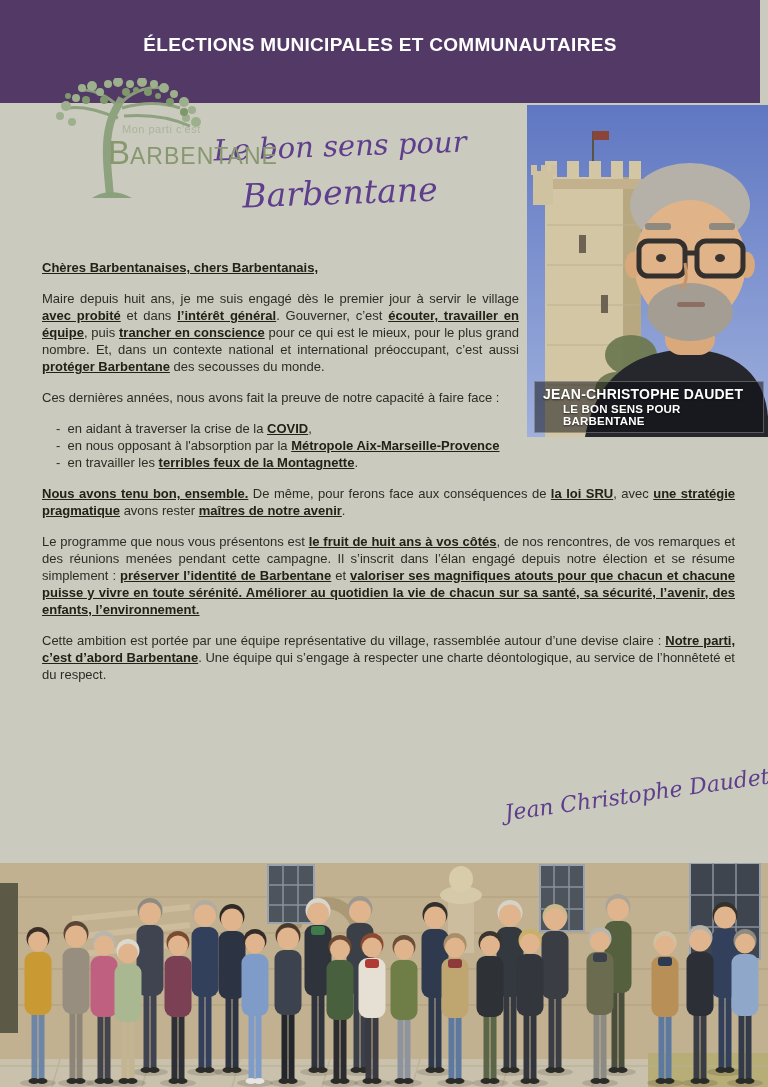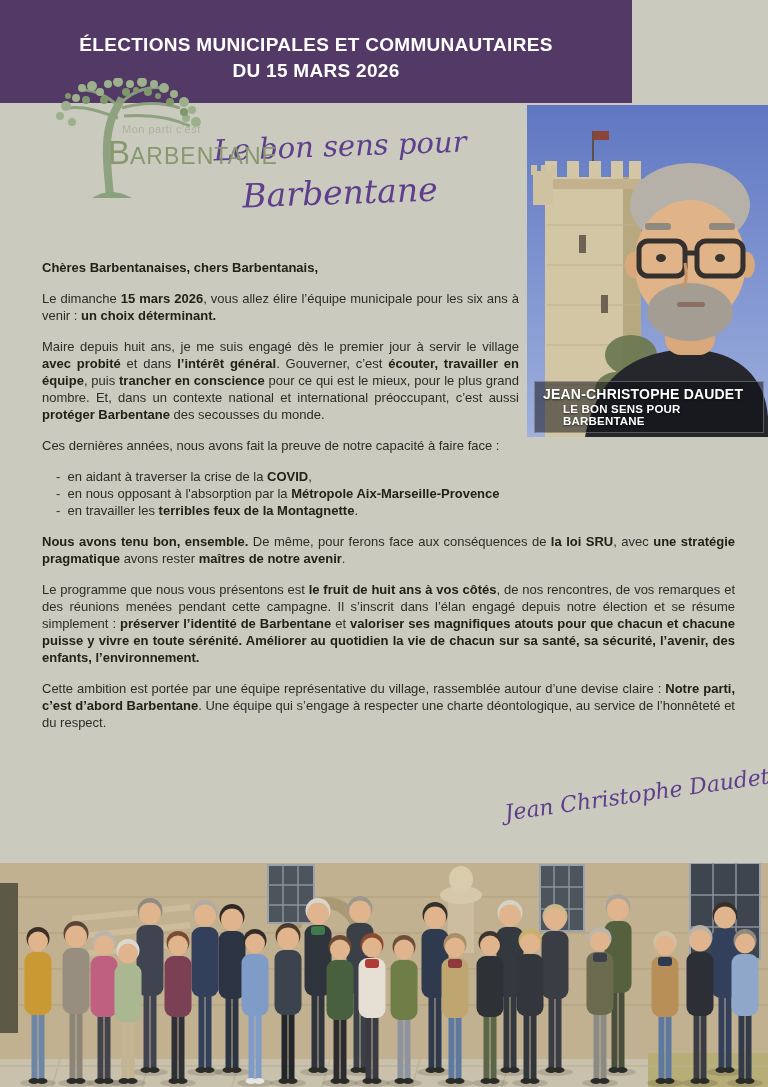--- a/index.html
+++ b/index.html
@@ -1,20 +1,20 @@
 <!DOCTYPE html>
 <html lang="fr" style="--accent: #533965; --page-bg: #cbcabe; --sage: #8a9b74; --script: #5e3e8d; --ink: #2d2d28;"><head>
 <meta charset="utf-8">
 <style>
   html,body{margin:0;padding:0;}
   body{background:#888;font-family:"Liberation Sans",sans-serif;}
   .page{position:relative;width:768px;height:1087px;margin:0 auto;background:var(--page-bg,#cbcabe);overflow:hidden;}
 
   
-  .header{position:absolute;top:0;left:0;width:632px;height:103px;background:var(--accent,#533965);color:#fff;text-align:center;z-index:2;}
+  .header{position:absolute;top:0;left:0;width:760px;height:103px;background:var(--accent,#533965);color:#fff;text-align:center;z-index:2;}
   .header .h1{margin-top:34px;font-size:19px;font-weight:700;letter-spacing:.3px;}
   .header .h2{margin-top:4px;font-size:19px;font-weight:700;letter-spacing:.3px;}
 
   
   .logo{position:absolute;top:78px;left:38px;width:230px;height:135px;z-index:3;}
   .logo svg{position:absolute;top:0;left:0;}
   .logo-text{position:absolute;left:70px;top:46px;line-height:1;white-space:nowrap;}
   .logo-tagline{font-size:11px;color:#a9b49a;letter-spacing:.5px;margin-left:14px;}
   .logo-name{margin-top:1px;color:#87986f;}
   .logo-name .big{font-size:33px;font-weight:400;}
@@ -30,41 +30,40 @@
 
   
   .slogan{margin:26px 0 24px 190px;width:300px;text-align:center;height:106px;
           font-family:"DejaVu Serif",serif;font-style:italic;color:var(--script,#5e3e8d);}
   .slogan .s1{font-size:29px;transform:rotate(-2deg);}
   .slogan .s2{font-size:33px;margin-top:10px;transform:rotate(-2deg);}
 
   
   .letter{padding:0 33px 0 42px;color:var(--ink,#2d2d28);font-size:13px;line-height:17px;text-align:justify;}
   .letter p{margin:0 0 14px;}
-  .letter .b, .letter .allbold{font-weight:700;color:#222219;}
+  .letter .b, .letter .allbold{font-weight:700;color:#222219;text-decoration:underline;}
   .letter .list{margin:0 0 14px 12px;}
   .letter .list .li{padding-left:2px;}
 
   
   .signature{position:absolute;top:782px;left:502px;width:270px;text-align:center;
              font-family:"DejaVu Serif",serif;font-style:italic;font-size:22px;
              color:var(--script,#5e3e8d);transform:rotate(-8deg);z-index:3;}
 
   
   .team{position:absolute;left:0;bottom:0;width:768px;height:224px;}
   .team svg{display:block;}
 </style>
 </head>
 <body>
 
 <div class="page">
 
   <div class="header">
     <div class="h1">ÉLECTIONS MUNICIPALES ET COMMUNAUTAIRES</div>
-    <div class="h2">DU 15 MARS 2026</div>
   </div>
 
   <div class="logo">
     <svg width="230" height="135" viewBox="0 0 230 135" aria-hidden="true">
       <g stroke="#8ba07c" stroke-width="3" fill="none" opacity="0.95">
         <path d="M72 118 C70 95 66 68 72 46 C75 34 80 28 84 20" stroke-width="8"></path>
         <path d="M80 40 C64 34 48 28 30 30"></path>
         <path d="M82 30 C70 18 56 12 44 12"></path>
         <path d="M84 24 C96 12 112 8 126 10"></path>
         <path d="M84 30 C104 24 124 24 142 30"></path>
@@ -183,21 +182,20 @@
       </div>
     </div>
 
     <div class="slogan">
       <div class="s1">Le bon sens pour</div>
       <div class="s2">Barbentane</div>
     </div>
 
     <div class="letter">
         <p class="allbold"><span>Chères Barbentanaises, chers Barbentanais,</span></p>
-        <p><span>Le dimanche </span><span class="b">15 mars 2026</span><span>, vous allez élire l’équipe municipale pour les six ans à venir : </span><span class="b">un choix déterminant.</span></p>
         <p><span>Maire depuis huit ans, je me suis engagé dès le premier jour à servir le village </span><span class="b">avec probité</span><span> et dans </span><span class="b">l’intérêt général</span><span>. Gouverner, c’est </span><span class="b">écouter, travailler en équipe</span><span>, puis </span><span class="b">trancher en conscience</span><span> pour ce qui est le mieux, pour le plus grand nombre. Et, dans un contexte national et international préoccupant, c’est aussi </span><span class="b">protéger Barbentane</span><span> des secousses du monde.</span></p>
         <p><span>Ces dernières années, nous avons fait la preuve de notre capacité à faire face :</span></p>
         <div class="list">
           <div class="li"><span>-&nbsp; </span><span>en aidant à traverser la crise de la </span><span class="b">COVID</span><span>,</span></div>
           <div class="li"><span>-&nbsp; </span><span>en nous opposant à l'absorption par la </span><span class="b">Métropole Aix-Marseille-Provence</span></div>
           <div class="li"><span>-&nbsp; </span><span>en travailler les </span><span class="b">terribles feux de la Montagnette</span><span>.</span></div>
         </div>
         <p><span class="b">Nous avons tenu bon, ensemble.</span><span> De même, pour ferons face aux conséquences de </span><span class="b">la loi SRU</span><span>, avec </span><span class="b">une stratégie pragmatique</span><span> avons rester </span><span class="b">maîtres de notre avenir</span><span>.</span></p>
         <p><span>Le programme que nous vous présentons est </span><span class="b">le fruit de huit ans à vos côtés</span><span>, de nos rencontres, de vos remarques et des réunions menées pendant cette campagne. Il s’inscrit dans l’élan engagé depuis notre élection et se résume simplement : </span><span class="b">préserver l’identité de Barbentane</span><span> et </span><span class="b">valoriser ses magnifiques atouts pour que chacun et chacune puisse y vivre en toute sérénité. Améliorer au quotidien la vie de chacun sur sa santé, sa sécurité, l’avenir, des enfants, l’environnement.</span></p>
         <p><span>Cette ambition est portée par une équipe représentative du village, rassemblée autour d’une devise claire : </span><span class="b">Notre parti, c’est d’abord Barbentane</span><span>. Une équipe qui s’engage à respecter une charte déontologique, au service de l’honnêteté et du respect.</span></p>

